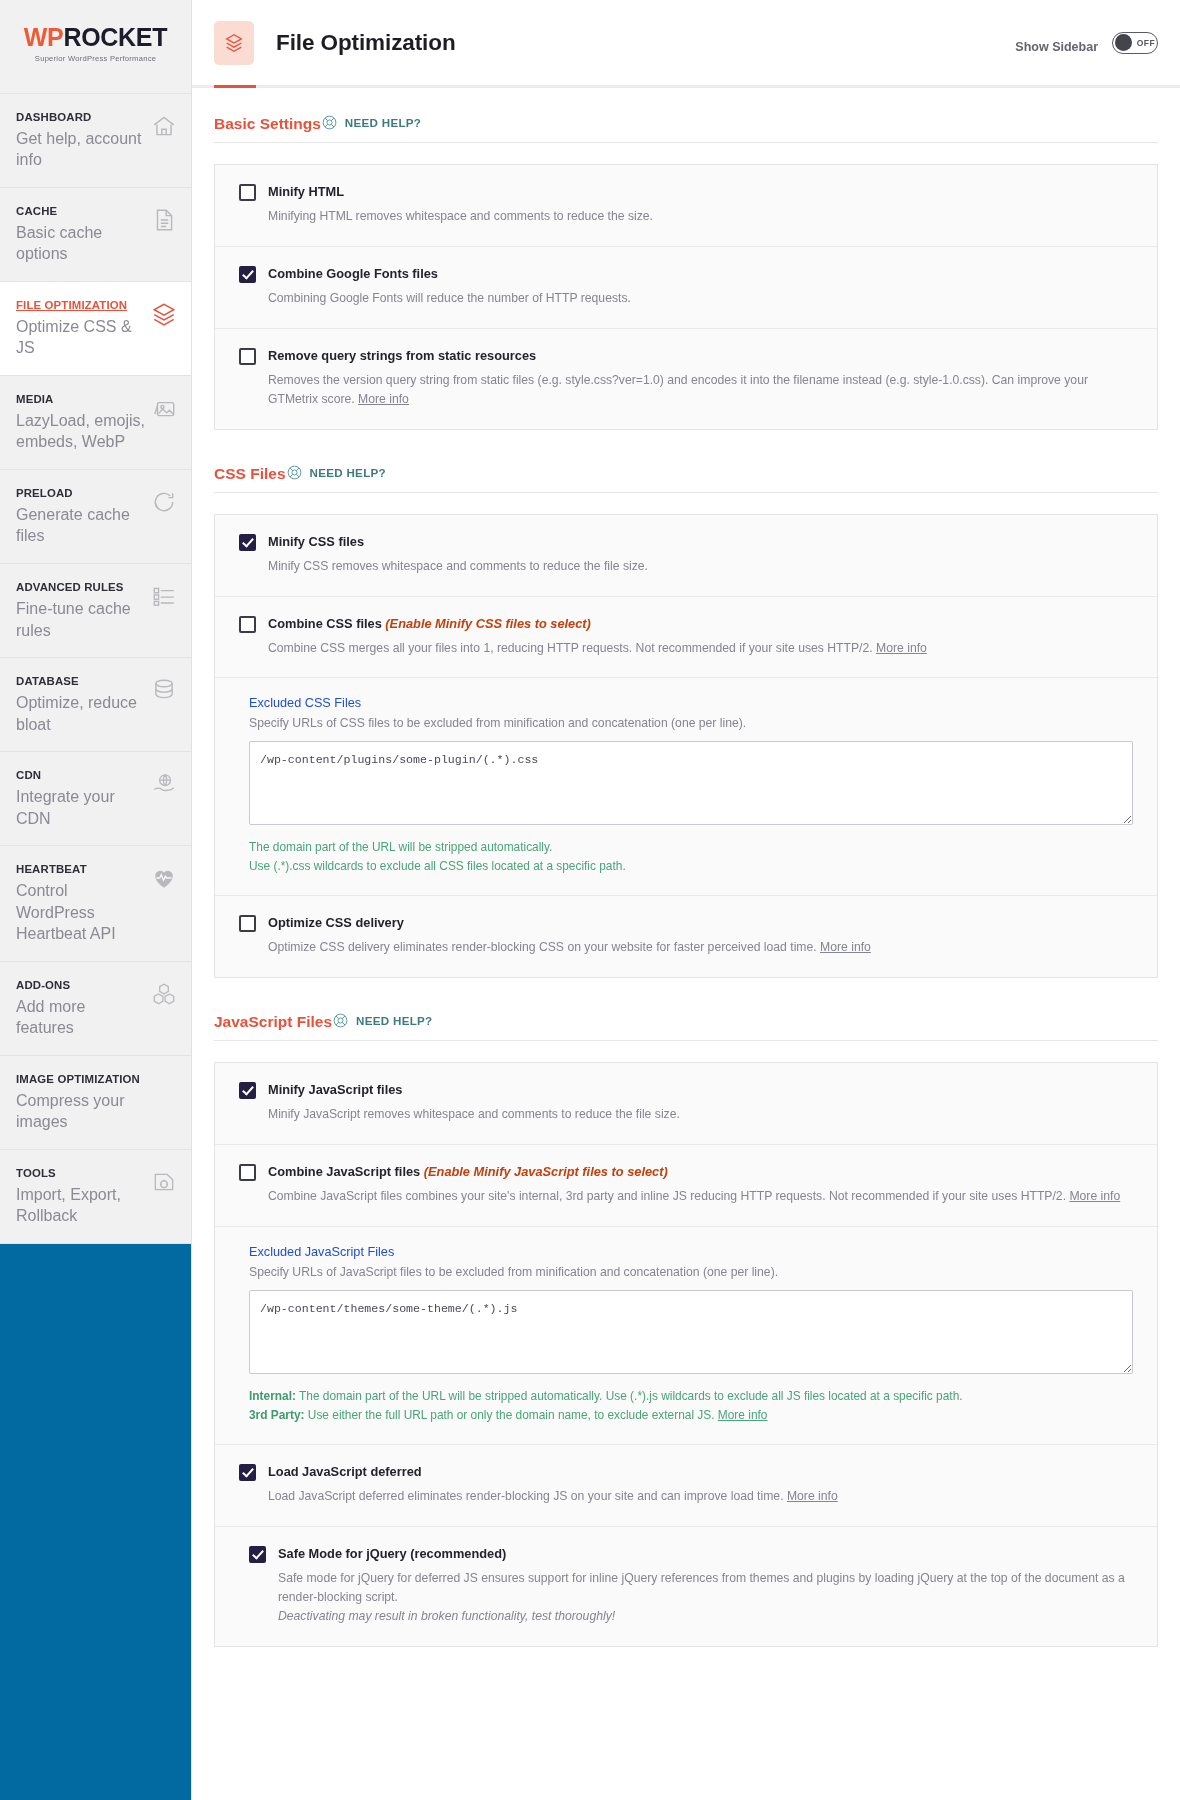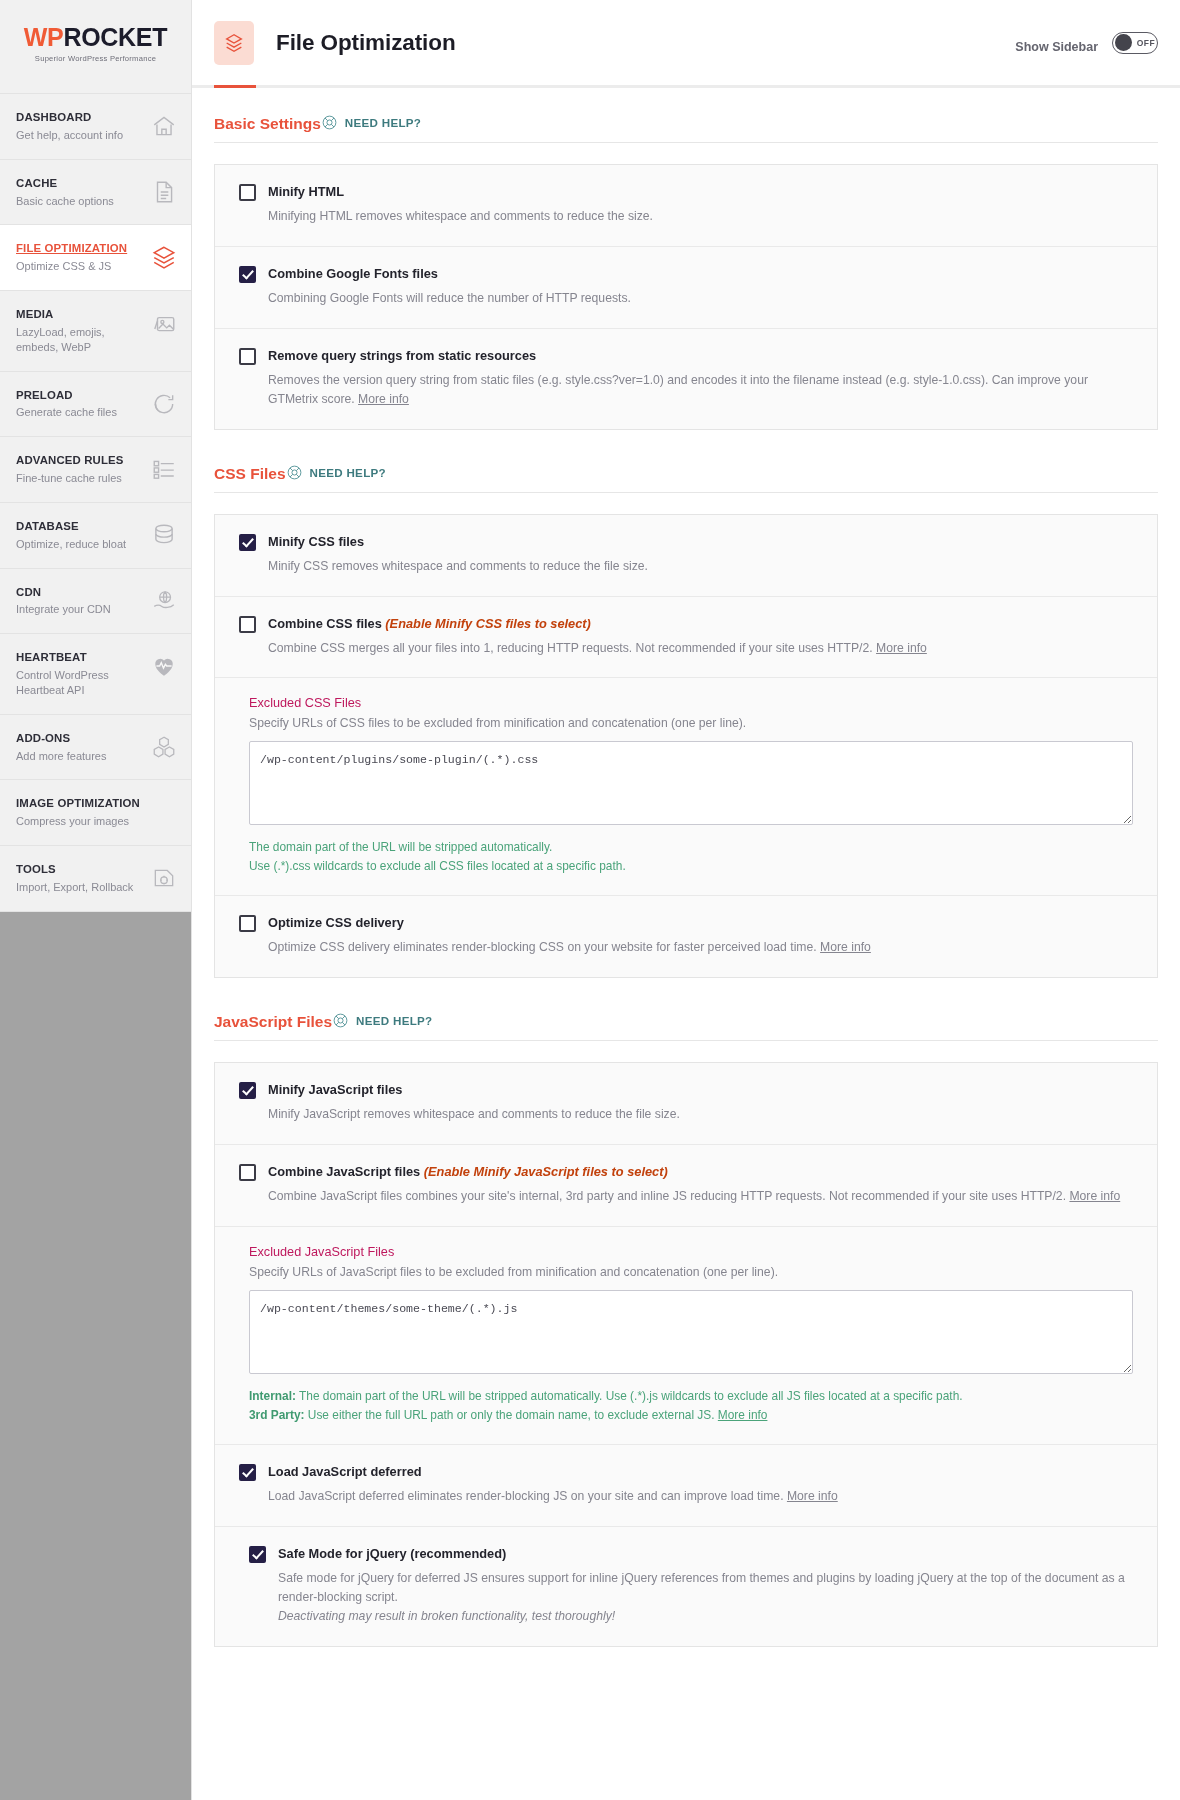--- a/index.html
+++ b/index.html
@@ -9,21 +9,21 @@
     font-family: "Liberation Sans", sans-serif;
     background: #ffffff;
     overflow: hidden;
   }
   .app { display: flex; width: 1180px; height: 1800px; }
 
   
   .sidebar {
     width: 192px;
     min-width: 192px;
-    background: #a3a3a3;
+    background: #0369a1;
     border-right: 1px solid #e2e2e2;
     display: flex;
     flex-direction: column;
   }
   .logo-area {
     height: 94px;
     display: flex;
     align-items: center;
     justify-content: center;
     background: #f1f1f1;
@@ -65,21 +65,21 @@
     font-weight: 700;
     color: #2e2e38;
     letter-spacing: 0.15px;
     line-height: 1.3;
   }
   .nav-item.active .nav-title {
     color: #e8523b;
     text-decoration: underline;
   }
   .nav-sub {
-    font-size: 11px;
+    font-size: 16px;
     color: #8a8a94;
     line-height: 1.35;
     margin-top: 3px;
   }
   .nav-icon {
     width: 26px;
     height: 26px;
     flex: 0 0 26px;
     opacity: .55;
     margin-top: 3px;
@@ -243,21 +243,21 @@
     margin-top: 6px;
     margin-left: 29px;
   }
   a.more {
     color: #85858f;
     text-decoration: underline;
   }
   .sub-block { padding: 18px 24px 6px 24px; }
   .sub-title {
     font-size: 12.7px;
-    color: #be185d;
+    color: #1d4ed8;
     margin-bottom: 6px;
   }
   .sub-desc {
     font-size: 12.2px;
     color: #85858f;
     margin-bottom: 11px;
   }
   textarea {
     width: 100%;
     height: 84px;

